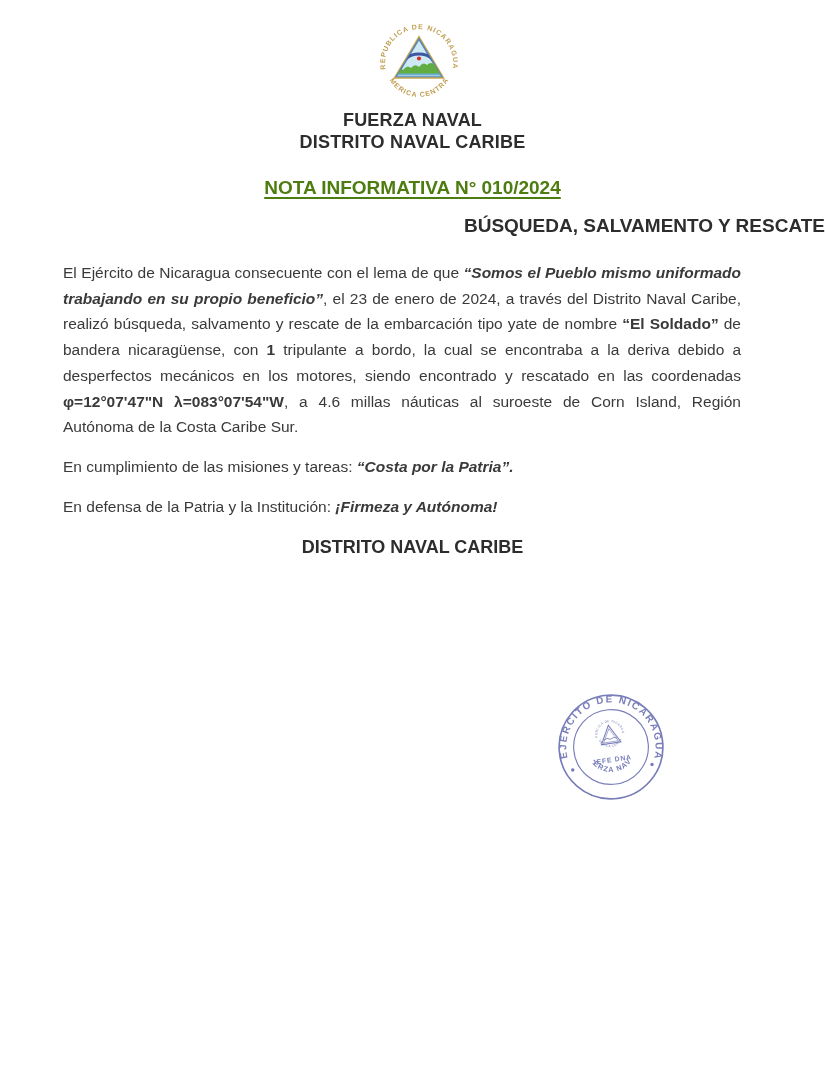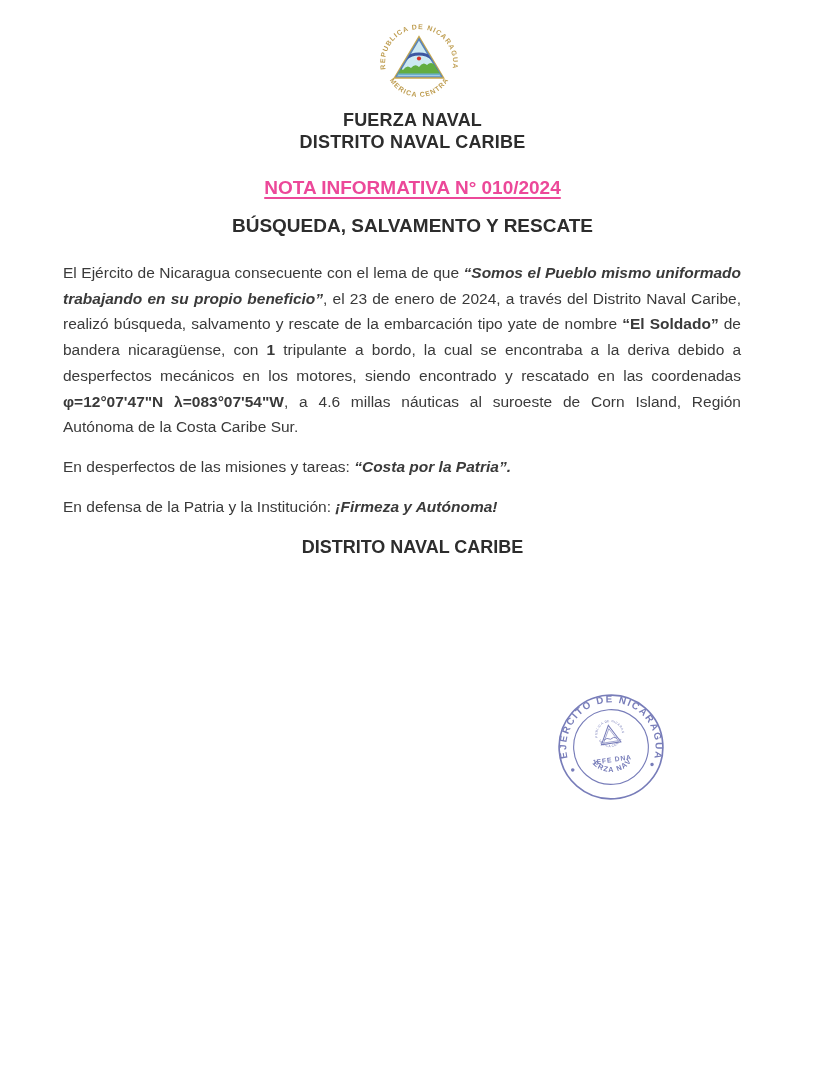--- a/index.html
+++ b/index.html
@@ -31,27 +31,27 @@
   .org-block { margin-top: 7px; }
   .note-title-wrap {
     text-align: center;
     margin-top: 23px;
   }
   .note-title {
     display: inline-block;
     font-weight: bold;
     font-size: 19px;
     line-height: 24px;
-    color: #ec4899;
+    color: #4d7c0f;
     text-decoration: underline;
     text-decoration-thickness: 2px;
     text-underline-offset: 3px;
   }
   .subject-title {
-    text-align: center;
+    text-align: right;
     font-weight: bold;
     font-size: 19px;
     line-height: 24px;
     color: #2d2d2d;
     margin-top: 14px;
   }
   
   .body-text {
     margin-top: 22px;
     padding: 0 84px 0 63px;
@@ -123,21 +123,21 @@
   </div>
 
   <div class="note-title-wrap">
     <span class="note-title">NOTA INFORMATIVA N° 010/2024</span>
   </div>
 
   <div class="subject-title">BÚSQUEDA, SALVAMENTO Y RESCATE</div>
 
   <div class="body-text">
     <p><span>El Ejército de Nicaragua consecuente con el lema de que </span><span class="seg-bold-italic">“Somos el Pueblo mismo uniformado trabajando en su propio beneficio”</span><span>, el 23 de enero de 2024, a través del Distrito Naval Caribe, realizó búsqueda, salvamento y rescate de la embarcación tipo yate de nombre </span><span class="seg-bold">“El Soldado”</span><span> de bandera nicaragüense, con </span><span class="seg-bold">1</span><span> tripulante a bordo, la cual se encontraba a la deriva debido a desperfectos mecánicos en los motores, siendo encontrado y rescatado en las coordenadas </span><span class="seg-bold">φ=12°07'47"N λ=083°07'54"W</span><span>, a 4.6 millas náuticas al suroeste de Corn Island, Región Autónoma de la Costa Caribe Sur.</span></p>
-    <p><span>En desperfectos de las misiones y tareas: </span><span class="seg-bold-italic">“Costa por la Patria”.</span></p>
+    <p><span>En cumplimiento de las misiones y tareas: </span><span class="seg-bold-italic">“Costa por la Patria”.</span></p>
     <p><span>En defensa de la Patria y la Institución: </span><span class="seg-bold-italic">¡Firmeza y Autónoma!</span></p>
   </div>
 
   <div class="signature-block">
     <div>DISTRITO NAVAL CARIBE</div>
   </div>
 
   <div class="seal">
     <svg viewBox="0 0 106 106" width="110" height="112">
       <defs>

